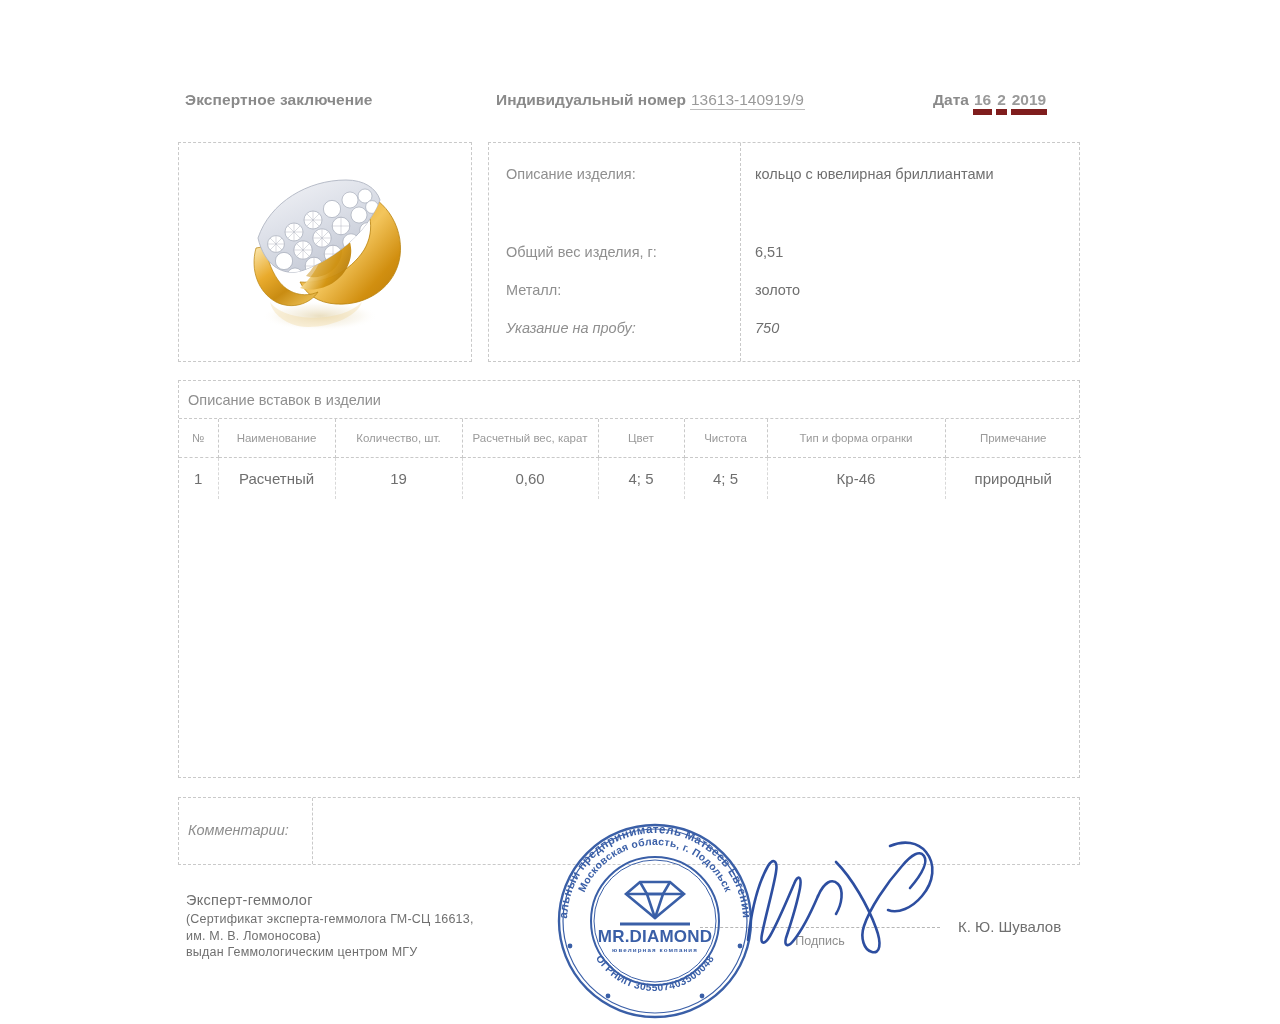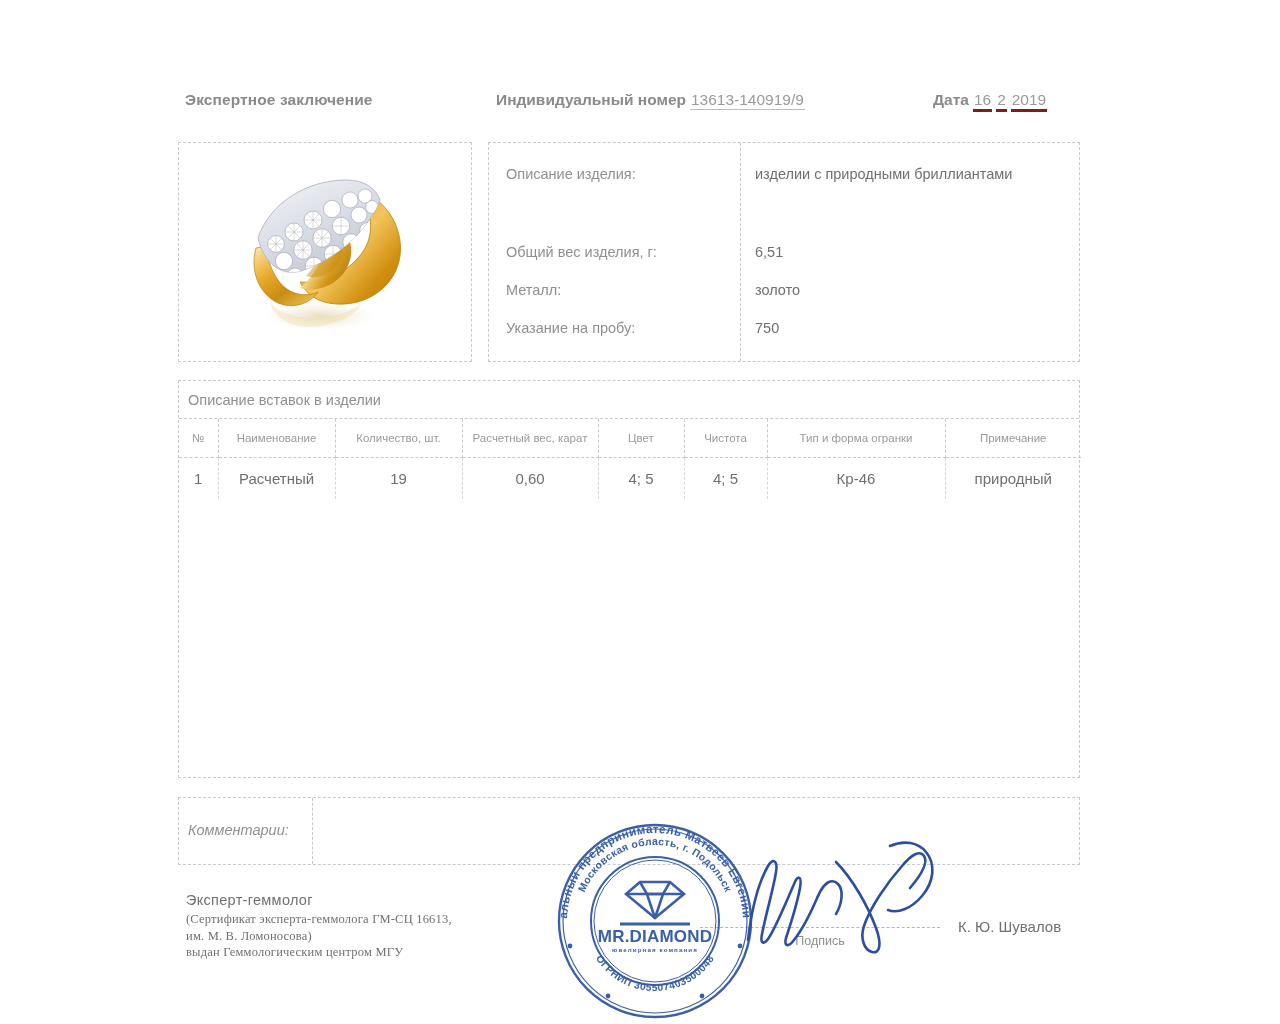--- a/index.html
+++ b/index.html
@@ -62,23 +62,23 @@
   .hdr-date {
     position: absolute;
     left: 755px;
     top: 4px;
     font-size: 15.5px;
     font-weight: bold;
     color: #8a8a8a;
     white-space: nowrap;
   }
   .date-seg {
-    font-weight: normal;
+    font-weight: bold;
     color: #9a9a9a;
-    border-bottom: 3px solid #7f1d1d;
+    border-bottom: 6px solid #7f1d1d;
     padding: 0 1px 1px 1px;
     margin-left: 4px;
   }
 
   
   .photo-cell {
     position: absolute;
     left: 178px;
     top: 110px;
     width: 294px;
@@ -237,21 +237,20 @@
     font-size: 14.5px;
     color: #707070;
     margin-bottom: 3px;
     letter-spacing: 0.3px;
   }
   .expert-cert {
     font-size: 12.5px;
     color: #707070;
     line-height: 1.32;
     letter-spacing: 0.2px;
-    font-family: Liberation Serif, serif;
   }
   .sign-line {
     position: absolute;
     left: 700px;
     top: 895px;
     width: 240px;
     border-top: 1px dashed #b6b6b6;
   }
   .sign-caption {
     position: absolute;
@@ -396,31 +395,31 @@
         </g>
       </svg>
     </div>
   </div>
 
   <div class="desc-cell">
     <div class="desc-divider"></div>
 
     <div class="desc-row" style="top:23px;">
       <span class="desc-label">Описание изделия:</span>
-      <span class="desc-value">изделии с природными бриллиантами</span>
+      <span class="desc-value">кольцо с ювелирная бриллиантами</span>
     </div>
     <div class="desc-row" style="top:101px;">
       <span class="desc-label">Общий вес изделия, г:</span>
       <span class="desc-value">6,51</span>
     </div>
     <div class="desc-row" style="top:139px;">
       <span class="desc-label">Металл:</span>
       <span class="desc-value">золото</span>
     </div>
-    <div class="desc-row" style="top:177px;">
+    <div class="desc-row" style="top:177px;font-style:italic;">
       <span class="desc-label">Указание на пробу:</span>
       <span class="desc-value">750</span>
     </div>
   </div>
 
   <div class="inserts">
     <div class="inserts-caption">
       <span>Описание вставок в изделии</span>
     </div>
 

